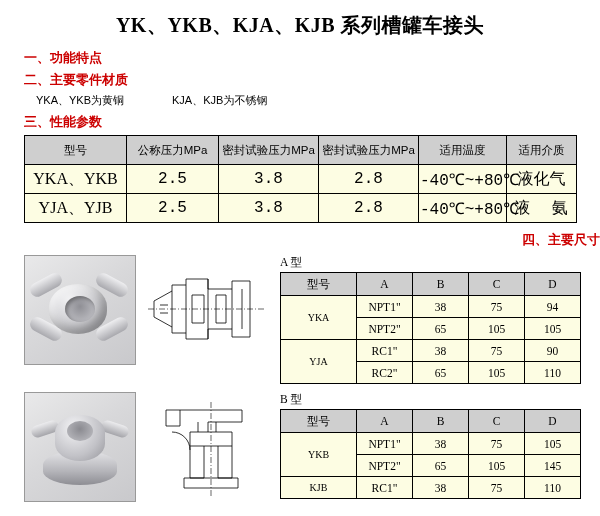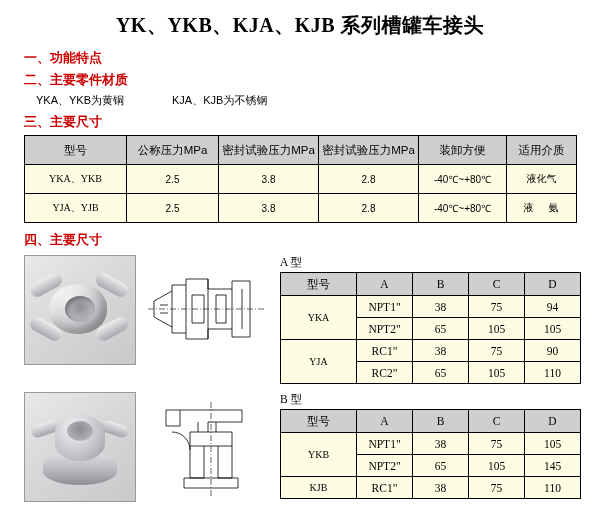--- a/index.html
+++ b/index.html
@@ -57,36 +57,36 @@
   table.spec {
     border-collapse: collapse;
     margin: 4px 0 0 24px;
     width: 552px;
     table-layout: fixed;
   }
   table.spec td, table.spec th {
     border: 1px solid #000;
     text-align: center;
     vertical-align: middle;
-    font-size: 10px;
+    font-size: 16px;
     height: 26px;
-    font-family: Liberation Sans, sans-serif;
+    font-family: Liberation Mono, monospace;
   }
   table.spec thead td {
     background: #cfcfcf;
     font-weight: normal;
     font-family: "Liberation Sans", sans-serif;
     font-size: 11.5px;
   }
   table.spec tbody td {
     background: #fdfde3;
   }
   table.spec tbody td.model {
     font-family: "Liberation Serif", serif;
-    font-size: 10px;
+    font-size: 16px;
   }
   .sp-wide {
     letter-spacing: 6px;
     padding-left: 6px;
   }
 
   
   .dim-area {
     position: relative;
     margin-top: 6px;
@@ -220,38 +220,38 @@
 
   <div class="title">YK、YKB、KJA、KJB 系列槽罐车接头</div>
 
   <div class="section-head">一、功能特点</div>
 
   <div class="section-head">二、主要零件材质</div>
   <div class="plain">
     <span>YKA、YKB为黄铜</span><span class="gap-wide"></span><span>KJA、KJB为不锈钢</span>
   </div>
 
-  <div class="section-head">三、主要尺寸</div>
+  <div class="section-head">三、性能参数</div>
 
   <table class="spec">
     <colgroup>
       <col style="width:102px">
         <col style="width:92px">
         <col style="width:100px">
         <col style="width:100px">
         <col style="width:88px">
         <col style="width:70px">
     </colgroup>
     <thead>
       <tr>
         <td>型号</td>
         <td>公称压力MPa</td>
         <td>密封试验压力MPa</td>
         <td>密封试验压力MPa</td>
-        <td>装卸方便</td>
+        <td>适用温度</td>
         <td>适用介质</td>
       </tr>
     </thead>
     <tbody>
       <tr>
         <td class="model">YKA、YKB</td>
         <td>2.5</td>
         <td>3.8</td>
         <td>2.8</td>
         <td>-40℃~+80℃</td>
@@ -261,21 +261,21 @@
         <td class="model">YJA、YJB</td>
         <td>2.5</td>
         <td>3.8</td>
         <td>2.8</td>
         <td>-40℃~+80℃</td>
         <td class="sp-wide">液 氨</td>
       </tr>
     </tbody>
   </table>
 
-  <div class="section-head" style="margin-top:8px;">四、主要尺寸</div>
+  <div class="section-head" style="margin-top:8px;text-align:right;">四、主要尺寸</div>
 
   <div class="dim-area">
 
     <div class="row-block">
       <div class="photo">
         <div class="ph-shape ph1-armL"></div>
         <div class="ph-shape ph1-armR"></div>
         <div class="ph-shape ph1-armL2"></div>
         <div class="ph-shape ph1-armR2"></div>
         <div class="ph-shape ph1-body"></div>

